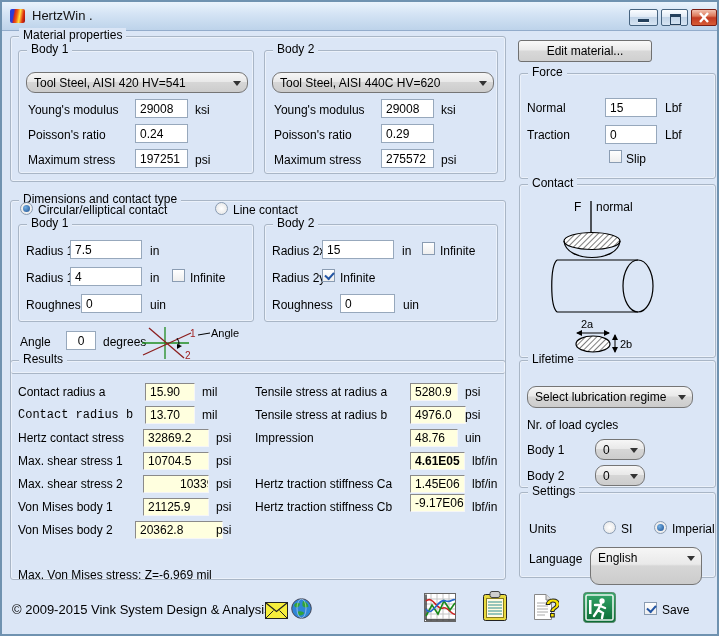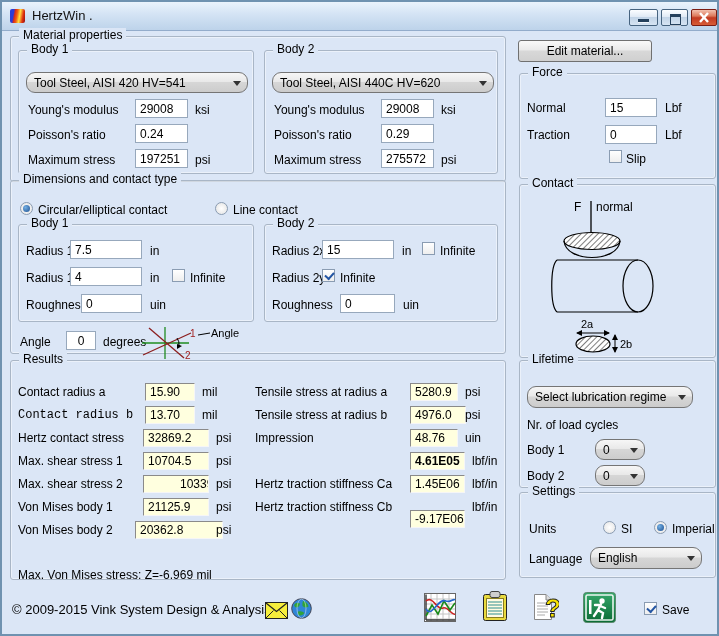--- a/index.html
+++ b/index.html
@@ -109,21 +109,21 @@
   </div>
   <span class="lbl" style="left:525px;top:99px;">Normal</span>
   <div class="tfield" style="left:603px;top:96px;width:52px;height:19px;">15</div>
   <span class="lbl" style="left:663px;top:99px;">Lbf</span>
   <span class="lbl" style="left:525px;top:126px;">Traction</span>
   <div class="tfield" style="left:603px;top:123px;width:52px;height:19px;">0</div>
   <span class="lbl" style="left:663px;top:126px;">Lbf</span>
   <div class="chk" style="left:607px;top:148px;"></div>
   <span class="lbl" style="left:624px;top:150px;">Slip</span>
 
-  <div class="group" style="left:8px;top:178px;width:494px;height:172px;text-align:right;">
+  <div class="group" style="left:8px;top:198px;width:494px;height:172px;text-align:right;">
     <span class="gtitle">Dimensions and contact type</span>
   </div>
   <div class="radio checked" style="left:18px;top:200px;"></div>
   <span class="lbl" style="left:36px;top:201px;">Circular/elliptical contact</span>
   <div class="radio" style="left:213px;top:200px;"></div>
   <span class="lbl" style="left:231px;top:201px;">Line contact</span>
 
   <div class="group" style="left:16px;top:222px;width:234px;height:96px;">
     <span class="gtitle">Body 1</span>
   </div>
@@ -234,21 +234,21 @@
   <span class="lbl" style="left:463px;top:406px;">psi</span>
   <span class="lbl" style="left:253px;top:429px;">Impression</span>
   <div class="rfield" style="left:408px;top:427px;width:48px;height:18px;">48.76</div>
   <span class="lbl" style="left:463px;top:429px;">uin</span>
   <div class="rfield" style="left:408px;top:450px;width:55px;height:18px;font-weight:bold;">4.61E05</div>
   <span class="lbl" style="left:470px;top:452px;">lbf/in</span>
   <span class="lbl" style="left:253px;top:475px;">Hertz traction stiffness Ca</span>
   <div class="rfield" style="left:408px;top:473px;width:55px;height:18px;">1.45E06</div>
   <span class="lbl" style="left:470px;top:475px;">lbf/in</span>
   <span class="lbl" style="left:253px;top:498px;">Hertz traction stiffness Cb</span>
-  <div class="rfield" style="left:408px;top:508px;width:55px;height:18px;">-9.17E06</div>
+  <div class="rfield" style="left:408px;top:492px;width:55px;height:18px;">-9.17E06</div>
   <span class="lbl" style="left:470px;top:498px;">lbf/in</span>
 
   <span class="note" style="left:16px;top:566px;">Max. Von Mises stress: Z=-6.969 mil</span>
 
   <div class="group" style="left:517px;top:358px;width:195px;height:126px;">
     <span class="gtitle">Lifetime</span>
   </div>
   <div class="combo" style="left:525px;top:384px;width:166px;height:22px;">Select lubrication regime</div>
   <span class="lbl" style="left:525px;top:416px;">Nr. of load cycles</span>
   <span class="lbl" style="left:525px;top:441px;">Body 1</span>
@@ -258,21 +258,21 @@
 
   <div class="group" style="left:517px;top:490px;width:195px;height:84px;">
     <span class="gtitle">Settings</span>
   </div>
   <span class="lbl" style="left:527px;top:520px;">Units</span>
   <div class="radio" style="left:601px;top:519px;"></div>
   <span class="lbl" style="left:619px;top:520px;">SI</span>
   <div class="radio checked" style="left:652px;top:519px;"></div>
   <span class="lbl" style="left:670px;top:520px;">Imperial</span>
   <span class="lbl" style="left:527px;top:550px;">Language</span>
-  <div class="combo" style="left:588px;top:545px;width:112px;height:22px;">English</div>
+  <div class="combo" style="left:588px;top:545px;width:112px;height:38px;">English</div>
 
   <span class="lbl" style="left:10px;top:601px;font-size:13px;">© 2009-2015 Vink System Design &amp; Analysis</span>
   <svg class="icon-btn" style="left:263px;top:600px;" width="23" height="17" viewBox="0 0 23 17">
     <rect x="0.5" y="0.5" width="22" height="16" fill="#f6ee3c" stroke="#222"></rect>
     <path d="M1,1 L11.5,9.5 L22,1" fill="none" stroke="#222" stroke-width="1.2"></path>
     <path d="M1,16 L8.5,8.5 M22,16 L14.5,8.5" fill="none" stroke="#222" stroke-width="1"></path>
   </svg>
   <svg class="icon-btn" style="left:289px;top:596px;" width="21" height="21" viewBox="0 0 21 21">
     <circle cx="10.5" cy="10.5" r="9.8" fill="#2f86d6" stroke="#445"></circle>
     <path d="M3,7 Q5.5,3.5 9,5.5 Q8.5,9.5 5,9.5 Q3.5,8.5 3,7 Z" fill="#2fa23a"></path>

